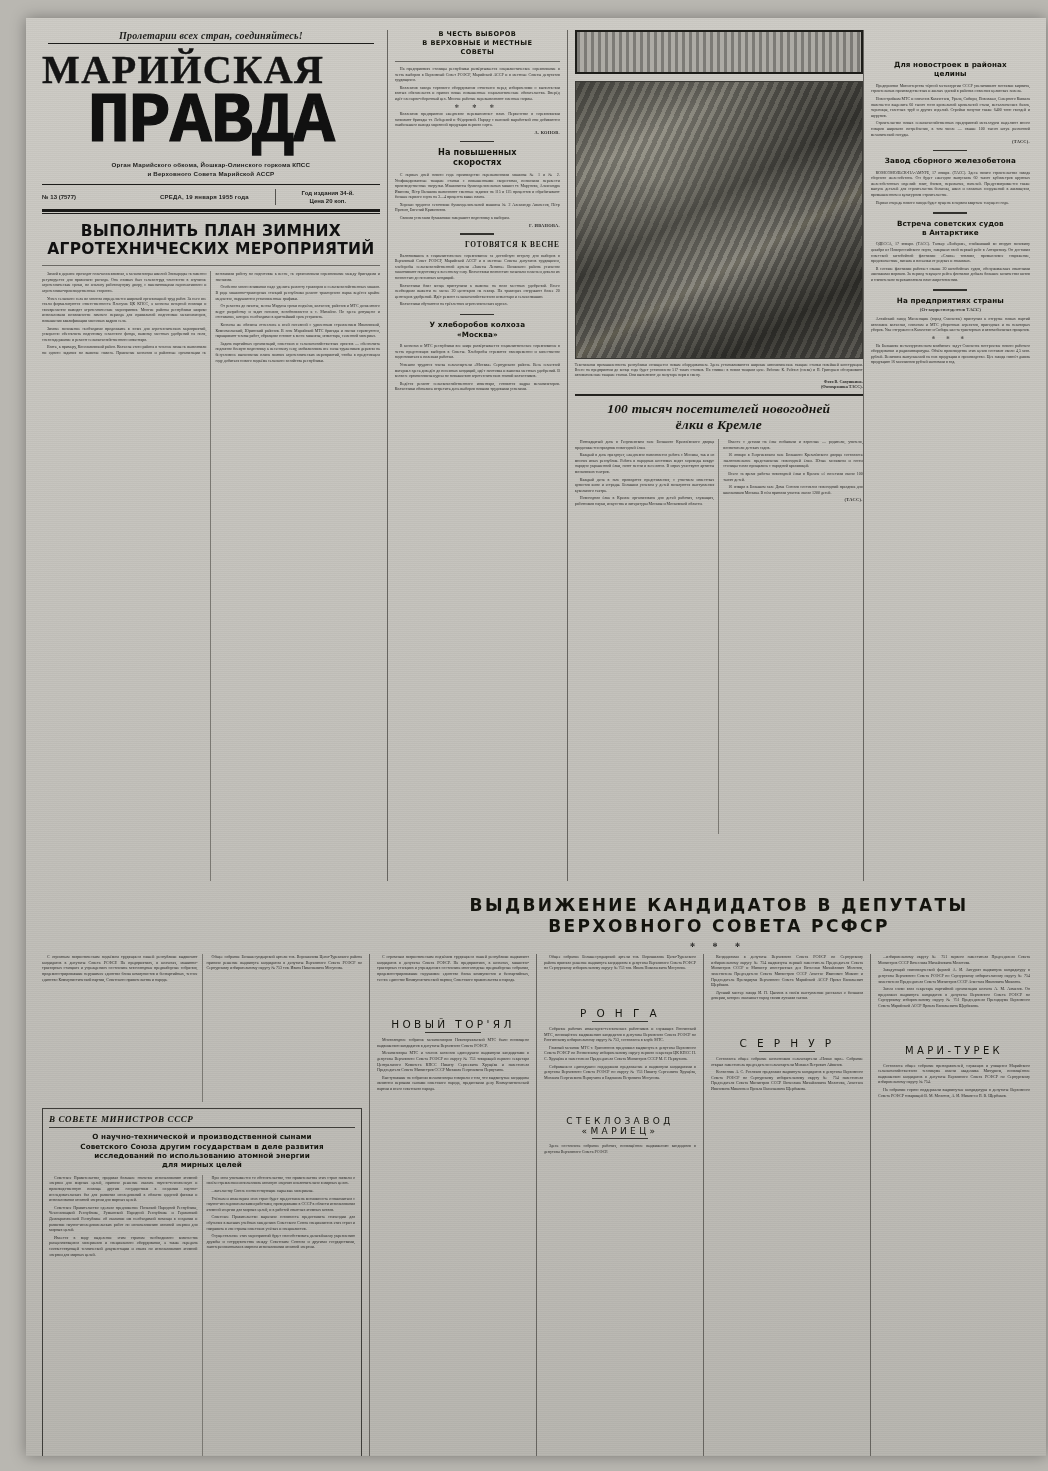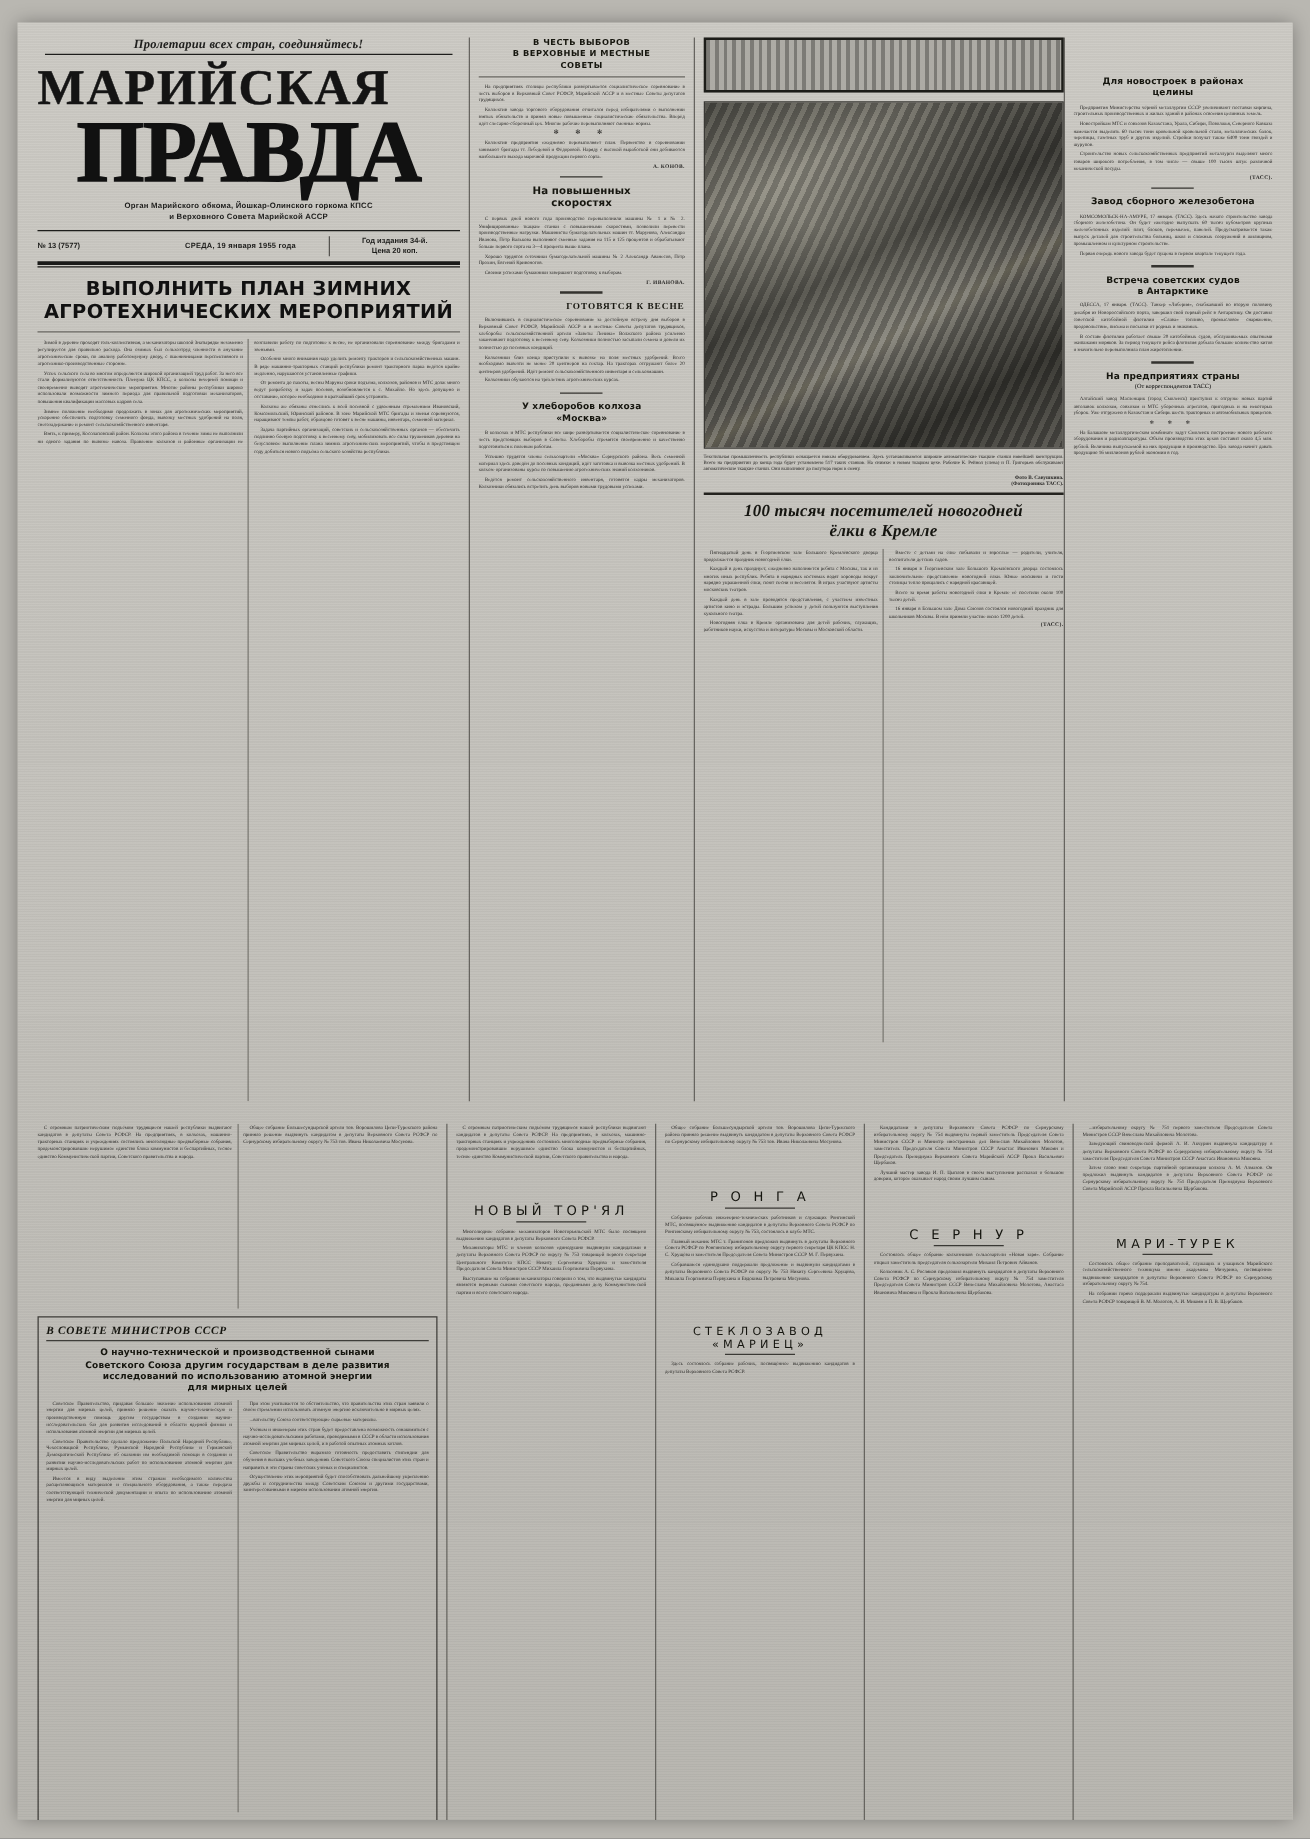--- a/index.html
+++ b/index.html
@@ -5,21 +5,21 @@
 <style>
   html,body{margin:0;padding:0;background:#6e6e6e;}
   body{font-family:"Liberation Serif",serif;}
   .page{
     position:relative;width:1048px;height:1471px;margin:0 auto;
     background:#b9b7b1;
     overflow:hidden;
   }
   
   .sheet{
-    position:absolute;left:14px;top:18px;width:1020px;height:1438px;
+    position:absolute;left:26px;top:18px;width:1020px;height:1438px;
     background:linear-gradient(180deg,#cdcbc5 0%,#c5c3bd 35%,#bfbdb7 70%,#b7b5af 100%);
     box-shadow:0 0 14px rgba(0,0,0,.35);
     overflow:hidden;
   }
   
   .sheet:before{
     content:"";position:absolute;inset:0;pointer-events:none;
     background:
       repeating-linear-gradient(0deg,rgba(0,0,0,.035) 0 1px,rgba(255,255,255,.02) 1px 2px);
     opacity:.7;
@@ -39,21 +39,21 @@
     font-style:italic;font-weight:bold;font-size:10px;text-align:center;
     letter-spacing:.2px;color:#20201e;padding-bottom:2px;
   }
   .slogan-rule{border-bottom:1.6px solid #1d1d1b;margin:0 6px 6px 6px;}
   .m-line1{
     text-align:left;font-family:"Liberation Serif",serif;font-weight:bold;
     font-size:40px;letter-spacing:1.5px;line-height:40px;color:#141414;
     -webkit-text-stroke:.4px #141414;
   }
   .m-line2{
-    text-align:center;font-family:Liberation Serif, serif;font-weight:bold;
+    text-align:center;font-family:Liberation Mono, monospace;font-weight:bold;
     font-size:70px;line-height:66px;letter-spacing:-1px;color:#111;
     -webkit-text-stroke:1.2px #111;
   }
   .m-sub{
     text-align:center;font-family:"Liberation Sans",sans-serif;font-weight:bold;
     font-size:6.2px;line-height:8.6px;letter-spacing:.2px;color:#1d1d1b;margin-top:5px;
   }
   .m-rule{border-top:1.2px solid #1d1d1b;margin:6px 0 3px;}
   .m-info{
     display:flex;align-items:center;font-family:"Liberation Sans",sans-serif;
@@ -289,20 +289,28 @@
           <p>Алтайский завод Масленщик (город Смоленск) приступил к отгрузке новых партий автолавок колхозам, совхозам и МТС уборочных агрегатов, пригодных и на некоторых уборок. Уже отгружено в Казахстан и Сибирь шесть тракторных и автомобильных прицепов.</p>
           <div class="ctr" style="letter-spacing:5px;font-size:4px;margin:2px 0">✻ ✻ ✻</div>
           <p>На Балашове металлургическом комбинате задут Смоленск построение нового рабочего оборудования и радиоаппаратуры. Объём производства этих цехов составит около 4,5 млн. рублей. Величина выпускаемой на них продукции в производство. Цех завода начнёт давать продукцию 16 миллионов рублей экономии в год.</p>
         </div>
       </div>
     </div>
 
     <div style="margin-top:8px">
       <div class="wavy">
         
+      </div>
+      <div class="flexrow">
+        <div style="width:352px"></div>
+        <div style="flex:1;padding-left:14px">
+          <div style="text-align:center;font-family:'DejaVu Sans',sans-serif;font-weight:bold;font-size:17px;letter-spacing:2.4px;line-height:21px;color:#14140e;">ВЫДВИЖЕНИЕ КАНДИДАТОВ В ДЕПУТАТЫ</div>
+          <div style="text-align:center;font-family:'DejaVu Sans',sans-serif;font-weight:bold;font-size:17px;letter-spacing:2.4px;line-height:21px;color:#14140e;">ВЕРХОВНОГО СОВЕТА РСФСР</div>
+          <div class="ctr" style="letter-spacing:8px;font-size:6px;margin:4px 0 2px">✻ ✻ ✻</div>
+        </div>
       </div>
 
       <div class="flexrow" style="margin-top:4px">
 
         <div style="width:352px">
           <div class="body-txt cols2" style="height:148px;margin-bottom:6px">
             <p>С огромным патриотическим подъёмом трудящиеся нашей республики выдвигают кандидатов в депутаты Совета РСФСР. На предприятиях, в колхозах, машинно-тракторных станциях и учреждениях состоялись многолюдные предвыборные собрания, продемонстрировавшие нерушимое единство блока коммунистов и беспартийных, тесное единство Коммунистической партии, Советского правительства и народа.</p>
             <p>Общее собрание Большесундырской артели тов. Ворошилова Цепи-Турекского района приняло решение выдвинуть кандидатом в депутаты Верховного Совета РСФСР по Сернурскому избирательному округу № 753 тов. Ивана Николаевича Мосунова.</p>
           </div>
           <div class="box">

